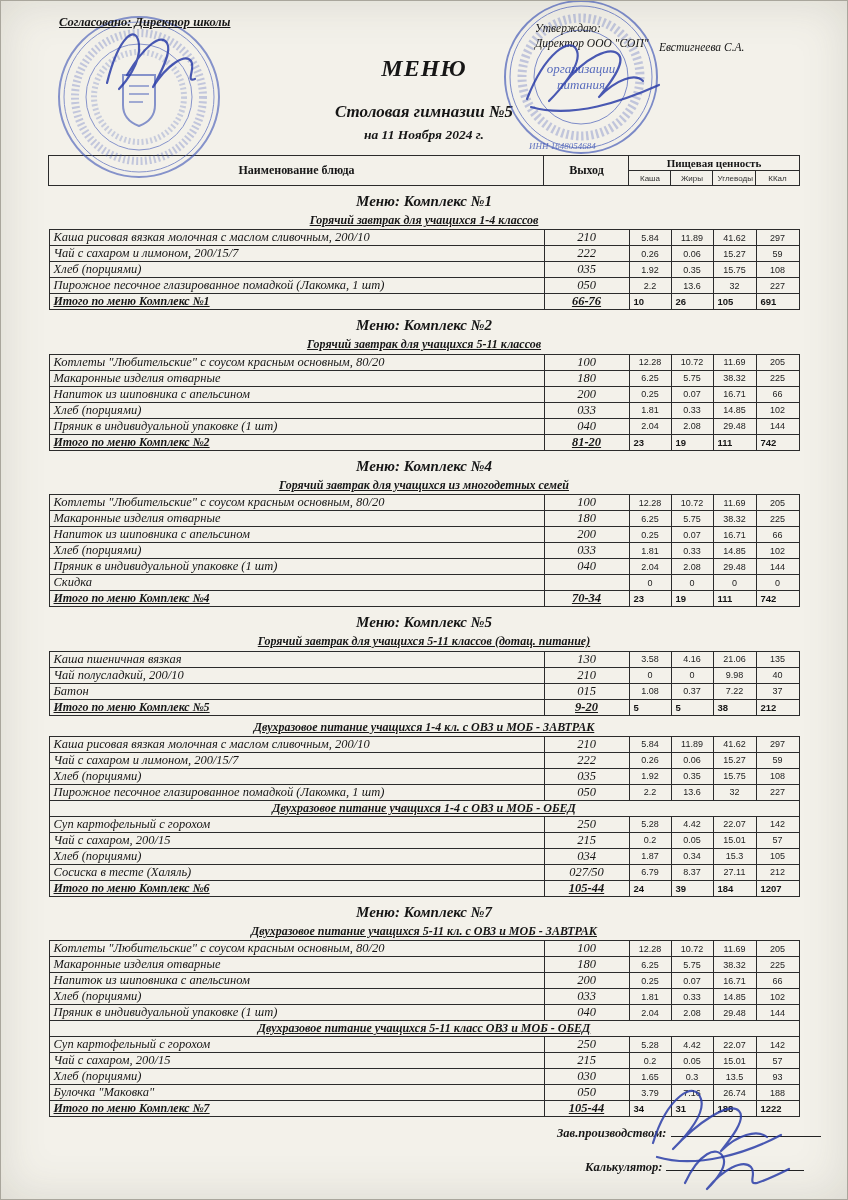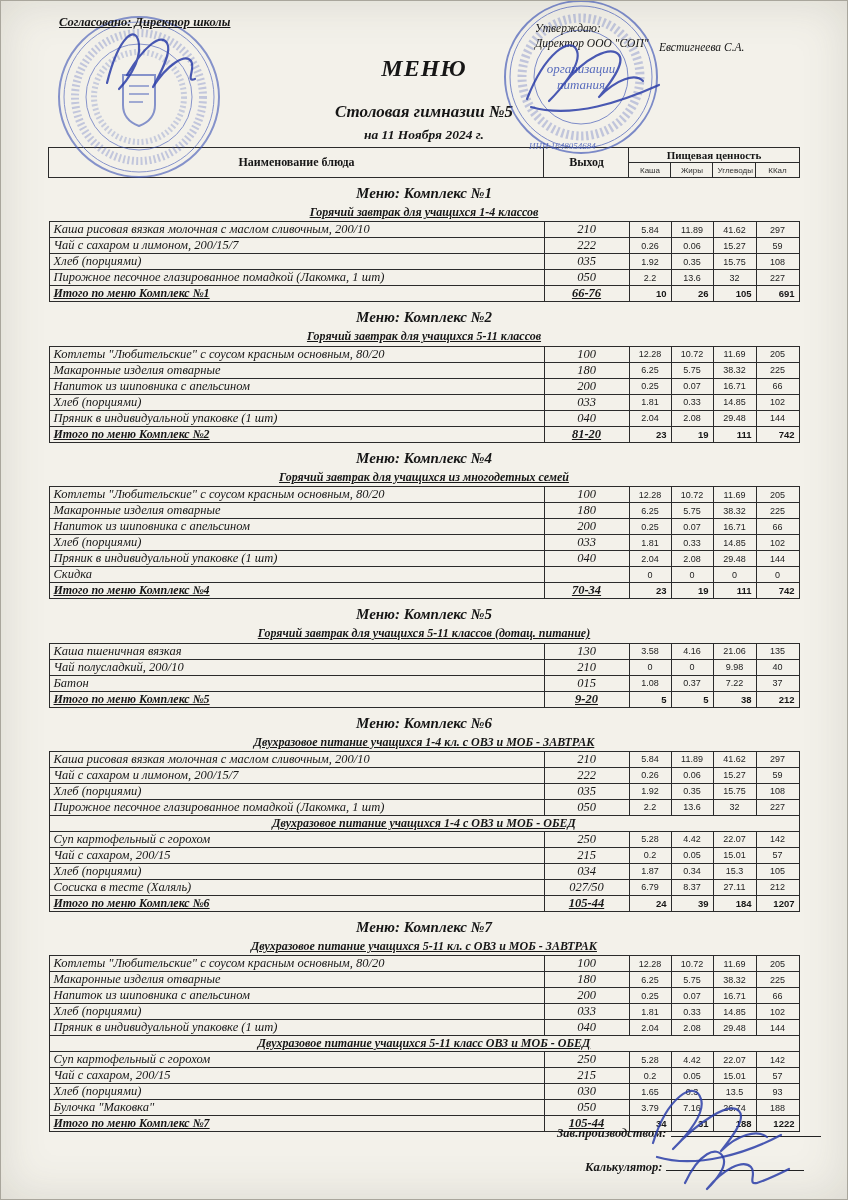--- a/index.html
+++ b/index.html
@@ -9,21 +9,21 @@
     background: #f3f1ea; color: #161616; overflow: hidden; border: 1px solid #a9a69c;
   }
   .scan-edge { position: absolute; inset: 0; box-shadow: inset 0 0 46px rgba(90,85,70,.16); pointer-events: none; }
 
   
   .approve-left { position: absolute; left: 58px; top: 14px; font-size: 12.5px; font-style: italic; font-weight: bold; text-decoration: underline; z-index: 3; }
   .approve-right { position: absolute; left: 534px; top: 20px; font-size: 11.5px; font-style: italic; line-height: 1.3; z-index: 3; }
   .approver { position: absolute; left: 658px; top: 40px; font-size: 11.5px; font-style: italic; z-index: 3; }
   .doc-title { margin: 0; padding-top: 54px; text-align: center; font-size: 24px; font-weight: bold; font-style: italic; letter-spacing: 1px; }
   .doc-sub { margin: 20px 0 0; text-align: center; font-size: 17px; font-weight: bold; font-style: italic; }
-  .doc-date { margin: 5px 0 4px; text-align: center; font-size: 13.5px; font-weight: bold; font-style: italic; }
+  .doc-date { margin: 5px 0 12px; text-align: center; font-size: 13.5px; font-weight: bold; font-style: italic; }
 
   
   table.menu-table { border-collapse: collapse; table-layout: fixed; width: 750px; margin: 0 auto; }
   table.menu-table td { border: 1px solid #2b2b2b; padding: 0 4px; height: 15px; overflow: hidden; white-space: nowrap; }
   .head-table { margin-top: 10px; }
   .h-name, .h-yield { font-weight: bold; font-size: 12px; text-align: center; }
   .h-nutr { font-weight: bold; font-size: 11px; text-align: center; height: 14px; }
   .h-sub { font-size: 8px; text-align: center; color: #333; height: 12px; font-family: "Liberation Sans", sans-serif; padding: 0 1px; }
 
   .sec-title { text-align: center; font-weight: bold; font-style: italic; font-size: 15px; line-height: 1; margin: 8px 4px 4px; }
@@ -31,21 +31,21 @@
   .section { margin-bottom: 4px; }
 
   .c-name { font-style: italic; font-size: 12.5px; }
   .c-yield { font-style: italic; font-size: 12.5px; text-align: center; }
   .c-val { font-family: "Liberation Sans", sans-serif; font-size: 9px; text-align: center; padding: 0 1px; color: #222; }
   .sub-cell { text-align: center; font-weight: bold; font-style: italic; font-size: 12px; text-decoration: underline; }
 
   .total-row td { border: none; }
   .t-name { font-weight: bold; font-style: italic; font-size: 12px; text-decoration: underline; }
   .t-yield { font-weight: bold; font-style: italic; font-size: 12.5px; text-align: center; text-decoration: underline; }
-  .t-val { font-weight: bold; font-size: 9.5px; text-align: right; font-family: "Liberation Sans", sans-serif; }
+  .t-val { font-weight: bold; font-size: 9.5px; text-align: left; font-family: "Liberation Sans", sans-serif; }
 
   
   .stamp { position: absolute; z-index: 2; pointer-events: none; }
   .stamp-left { left: 50px; top: 8px; }
   .stamp-right { left: 498px; top: -4px; }
   .stamp-inn { position: absolute; left: 528px; top: 140px; font-size: 9px; font-style: italic; color: #3d54b5; opacity: .8; z-index: 2; }
   .sig { position: absolute; z-index: 4; pointer-events: none; }
   .sig path { fill: none; stroke: #2a3da8; stroke-width: 2.2; stroke-linecap: round; stroke-linejoin: round; opacity: .85; }
   .sig-left { left: 96px; top: 16px; }
   .sig-right { left: 518px; top: 26px; }
@@ -374,21 +374,20 @@
               <td class="t-yield">9-20</td>
               <td class="t-val">5</td>
               <td class="t-val">5</td>
               <td class="t-val">38</td>
               <td class="t-val">212</td>
             </tr>
           </tbody>
         </table>
       </section>
       <section class="section">
-        <div class="sec-title">Меню: Комплекс №6</div>
         <div class="sec-sub">Двухразовое питание учащихся 1-4 кл. с ОВЗ и МОБ - ЗАВТРАК</div>
         <table class="menu-table">
           <colgroup>
             <col style="width: 495px;">
             <col style="width: 85px;">
             <col style="width: 42px;">
             <col style="width: 42px;">
             <col style="width: 43px;">
             <col style="width: 43px;">
           </colgroup>

